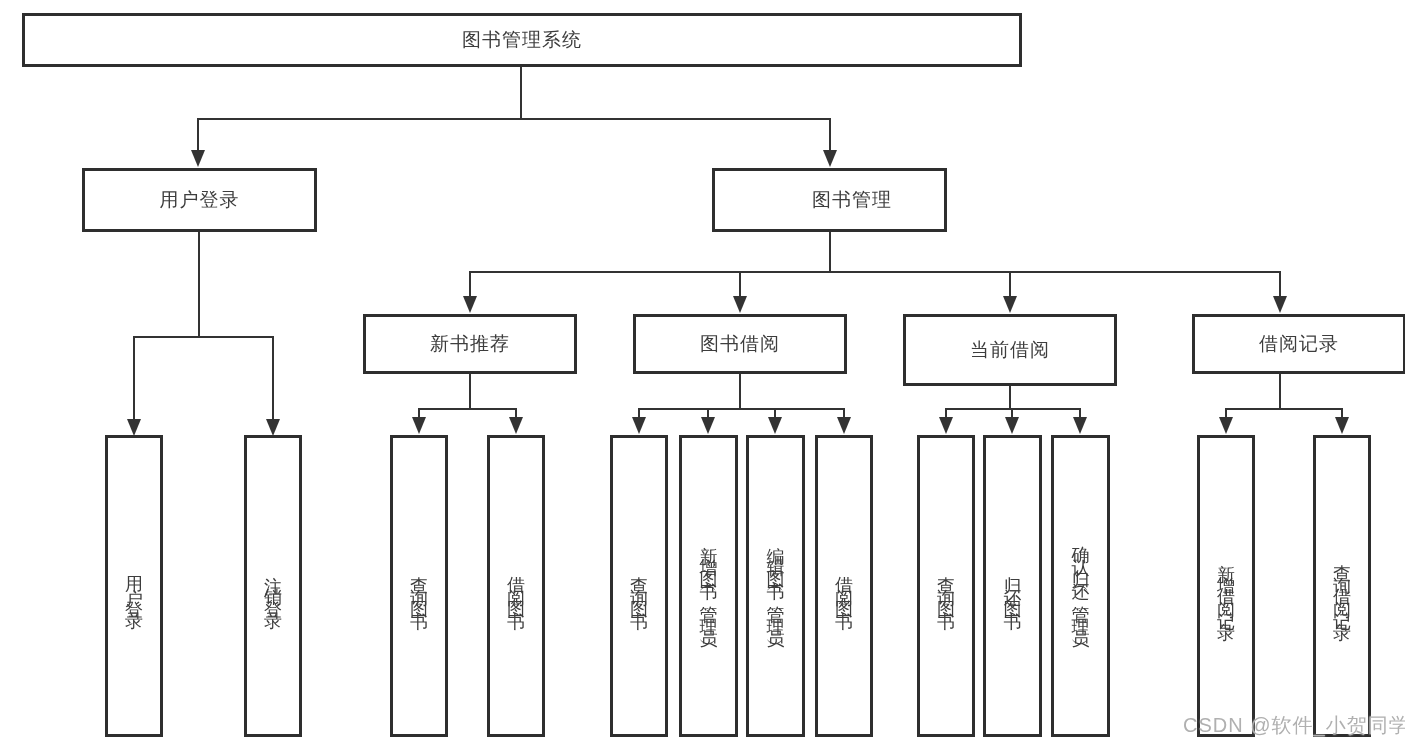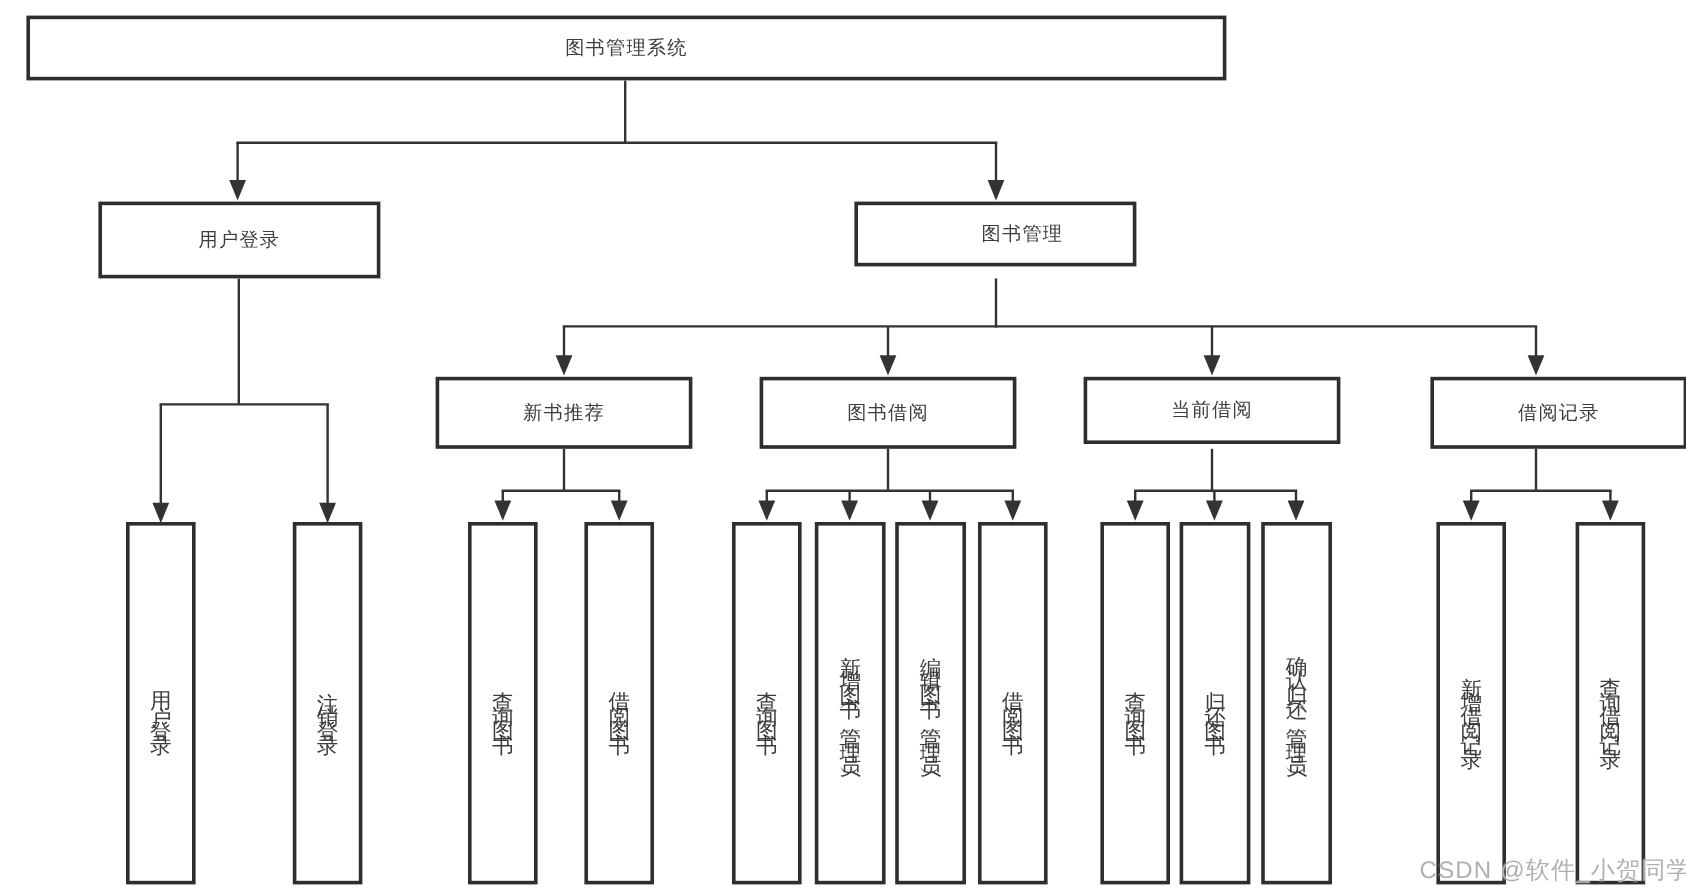--- a/index.html
+++ b/index.html
@@ -7,21 +7,21 @@
   }
   html,body{margin:0;padding:0;background:#fff;}
   .canvas{
     position:relative; width:1405px; height:747px; background:var(--bg);
     font-family:"Liberation Sans", sans-serif; overflow:hidden;
   }
   .node{
     position:absolute; box-sizing:border-box; background:#fff;
     border:3px solid var(--border); color:var(--text);
     display:flex; align-items:center; justify-content:center;
-    font-size:16px; letter-spacing:1px; white-space:nowrap; z-index:2;
+    font-size:19px; letter-spacing:1px; white-space:nowrap; z-index:2;
   }
   .vnode{
     writing-mode:vertical-rl; text-orientation:mixed;
     font-size:18px; letter-spacing:12px; line-height:1;
     white-space:normal;
   }
   .connectors{position:absolute; left:0; top:0; z-index:1; pointer-events:none;}
   .watermark{
     position:absolute; left:1183px; top:712px; z-index:5;
     font-size:20px; color:var(--watermark); letter-spacing:1px;
@@ -96,25 +96,25 @@
       <polygon points="1005,417 1019,417 1012,434"></polygon>
       <polygon points="1073,417 1087,417 1080,434"></polygon>
       <polygon points="1219,417 1233,417 1226,434"></polygon>
       <polygon points="1335,417 1349,417 1342,434"></polygon>
     </g>
   </svg>
 
   <div class="node" style="left:22px;top:13px;width:1000px;height:54px;">图书管理系统</div>
 
   <div class="node" style="left:82px;top:168px;width:235px;height:64px;">用户登录</div>
-  <div class="node" style="left:712px;top:168px;width:235px;height:54px;padding-left:45px;">图书管理</div>
+  <div class="node" style="left:712px;top:168px;width:235px;height:64px;padding-left:45px;">图书管理</div>
 
   <div class="node" style="left:363px;top:314px;width:214px;height:60px;">新书推荐</div>
   <div class="node" style="left:633px;top:314px;width:214px;height:60px;">图书借阅</div>
-  <div class="node" style="left:903px;top:314px;width:214px;height:56px;">当前借阅</div>
+  <div class="node" style="left:903px;top:314px;width:214px;height:72px;">当前借阅</div>
   <div class="node" style="left:1173px;top:314px;width:214px;height:60px;margin-left:19px;">借阅记录</div>
 
   <div class="node vnode" style="left:105px;top:435px;width:58px;height:302px;">用户登录</div>
   <div class="node vnode" style="left:244px;top:435px;width:58px;height:302px;">注销登录</div>
 
   <div class="node vnode" style="left:390px;top:435px;width:58px;height:302px;">查询图书</div>
   <div class="node vnode" style="left:487px;top:435px;width:58px;height:302px;">借阅图书</div>
 
   <div class="node vnode" style="left:610px;top:435px;width:58px;height:302px;">查询图书</div>
   <div class="node vnode" style="left:679px;top:435px;width:59px;height:302px;">新增图书（管理员）</div>

